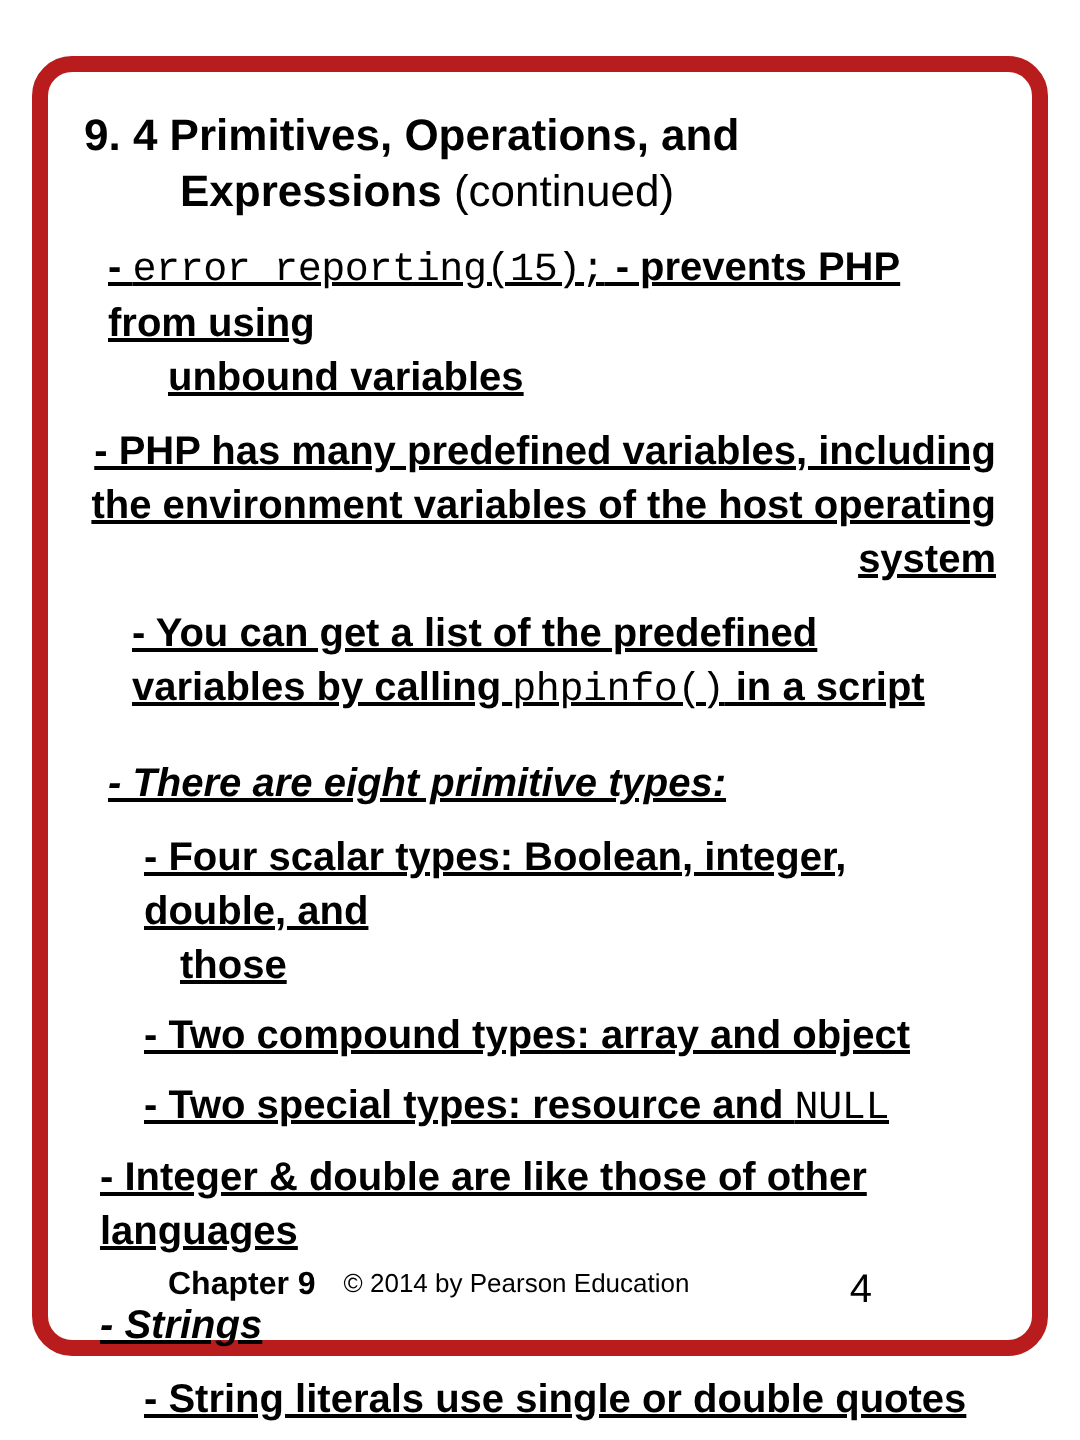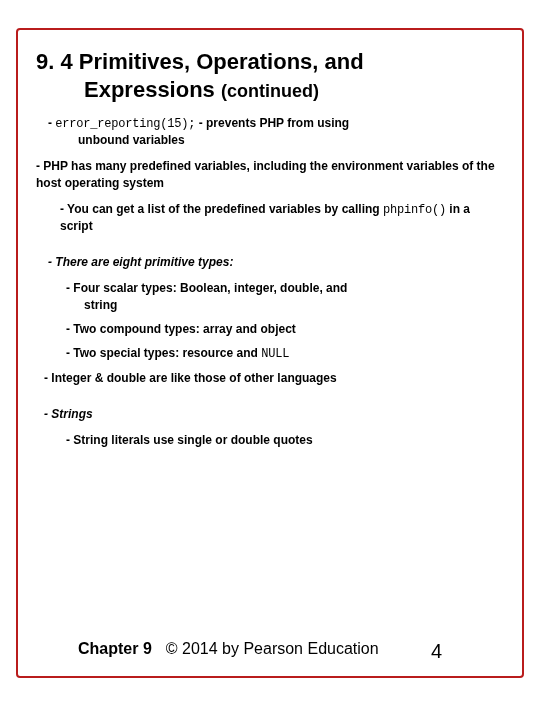--- a/index.html
+++ b/index.html
@@ -12,65 +12,66 @@
     font-family: Arial, Helvetica, sans-serif;
     color: #000;
     position: relative;
   }
   .frame {
     position: absolute;
     left: 16px;
     top: 28px;
     width: 508px;
     height: 650px;
-    border: 2px solid #b91c1c;
-    border-radius: 4px;
+    border: 8px solid #b91c1c;
+    border-radius: 20px;
     padding: 18px 18px 10px 18px;
   }
   .title {
     font-size: 22px;
     font-weight: bold;
     line-height: 1.25;
     margin-bottom: 12px;
   }
   .title .l2 {
     padding-left: 48px;
   }
   .cont {
-    font-size: 18px;
-    font-weight: bold;
+    font-size: 22px;
+    font-weight: normal;
   }
   .body {
-    font-size: 12px;
+    font-size: 20px;
     font-weight: bold;
     line-height: 1.35;
+    text-decoration: underline;
   }
   .p1 { margin: 6px 0 10px 0; padding-left: 12px; }
   .p1b { padding-left: 30px; }
-  .p0 { margin: 6px 0 10px 0; padding-left: 0; }
+  .p0 { margin: 6px 0 10px 0; padding-left: 0; text-align: right; }
   .p2 { margin: 6px 0 10px 0; padding-left: 24px; }
   .p3 { margin: 6px 0 8px 0; padding-left: 30px; }
   .p3b { padding-left: 48px; }
   .em { font-style: italic; margin-top: 20px; }
   .mono {
     font-family: "Courier New", Courier, monospace;
     font-weight: normal;
     letter-spacing: -0.2px;
   }
   .footer {
     position: absolute;
     bottom: 13px;
     left: 0;
     width: 100%;
     padding: 0 60px 0 60px;
     display: flex;
     align-items: flex-start;
   }
   .chap { font-size: 16px; font-weight: bold; }
-  .copy { font-size: 16px; margin-left: 14px; }
+  .copy { font-size: 13px; margin-left: 14px; }
   .pnum { font-size: 20px; font-weight: normal; margin-left: auto; margin-right: 20px; }
   .tight { margin: 2px 0; }
 </style>
 </head>
 <body>
 
 <div class="frame">
 
   <div class="title">
     <div>9. 4 Primitives, Operations, and</div>
@@ -90,21 +91,21 @@
     <div class="p0">- PHP has many predefined variables, including the environment variables of the host operating system</div>
 
     <div class="p2">
       <span>- You can get a list of the predefined variables by calling </span><span class="mono">phpinfo()</span><span> in a script</span>
     </div>
 
     <div class="p1 em">- There are eight primitive types:</div>
 
     <div class="p3">
       <span>- Four scalar types: Boolean, integer, double, and</span>
-      <div class="p3b" style="padding-left:18px">string</div>
+      <div class="p3b" style="padding-left:18px">those</div>
     </div>
 
     <div class="p3">- Two compound types: array and object</div>
 
     <div class="p3">
       <span>- Two special types: resource and </span><span class="mono">NULL</span>
     </div>
 
     <div class="p1" style="padding-left:8px">- Integer &amp; double are like those of other languages</div>
 

